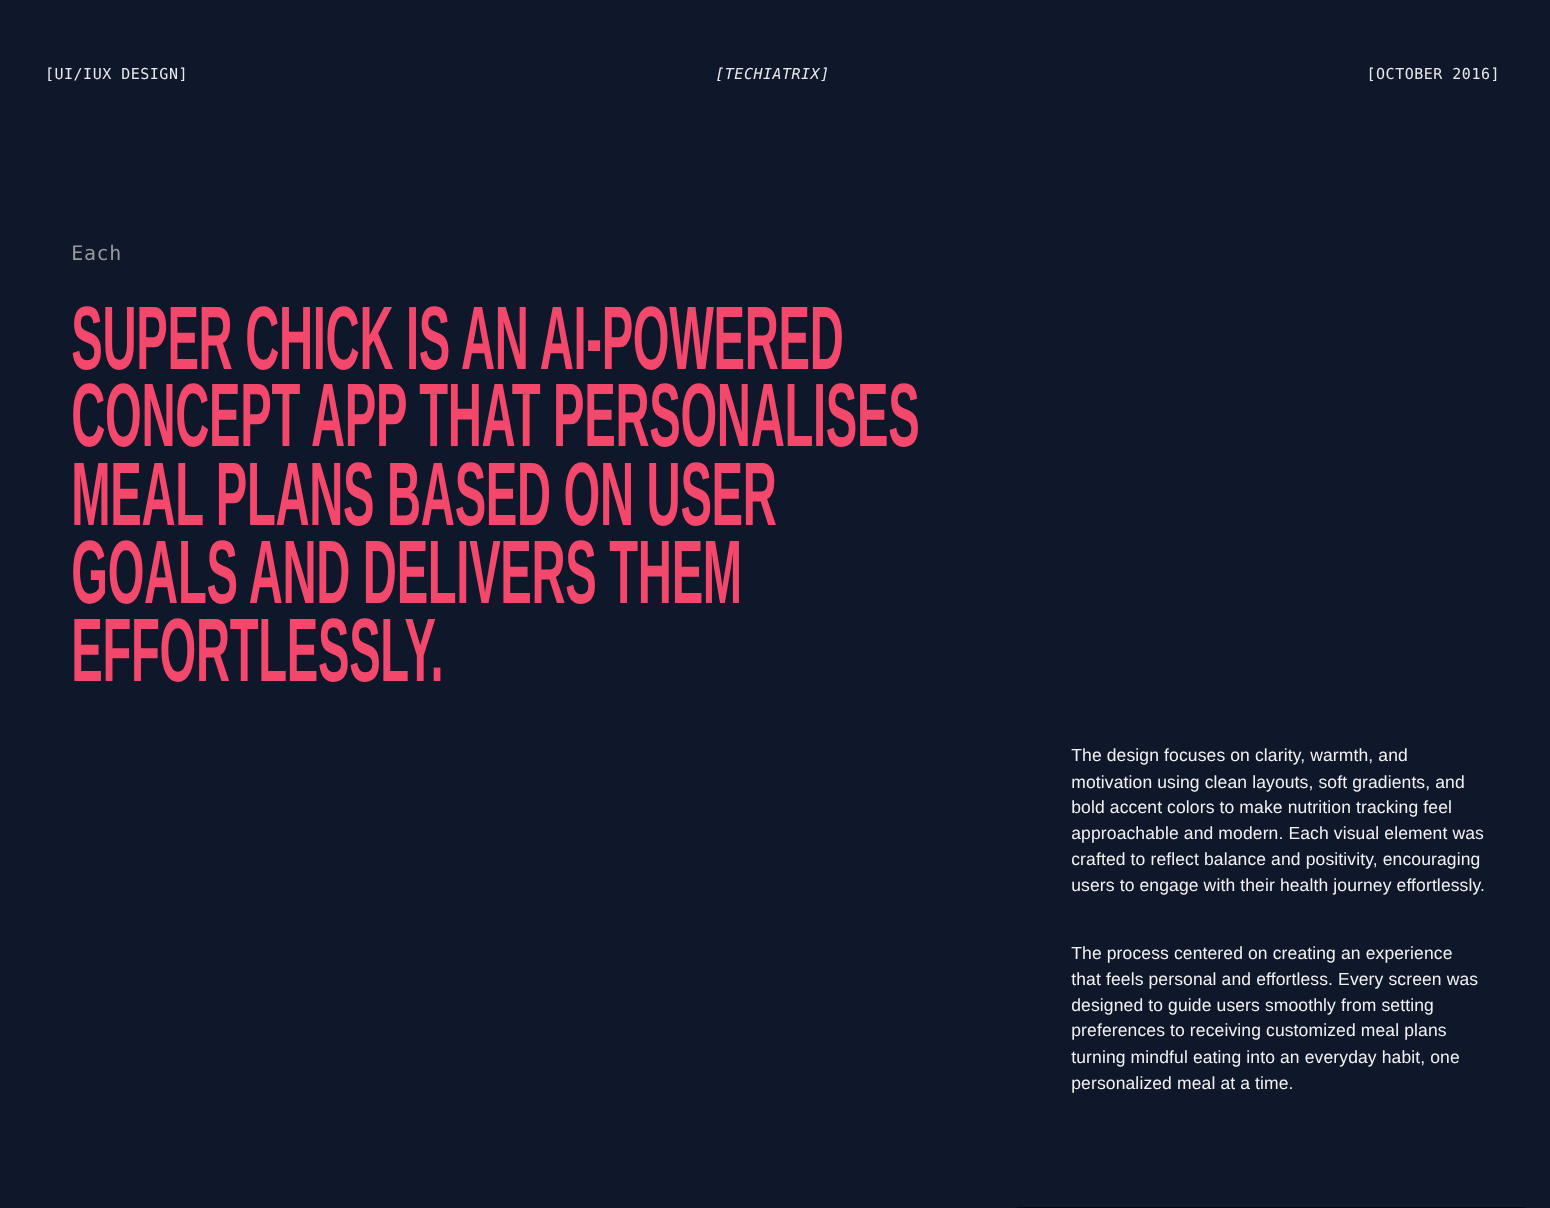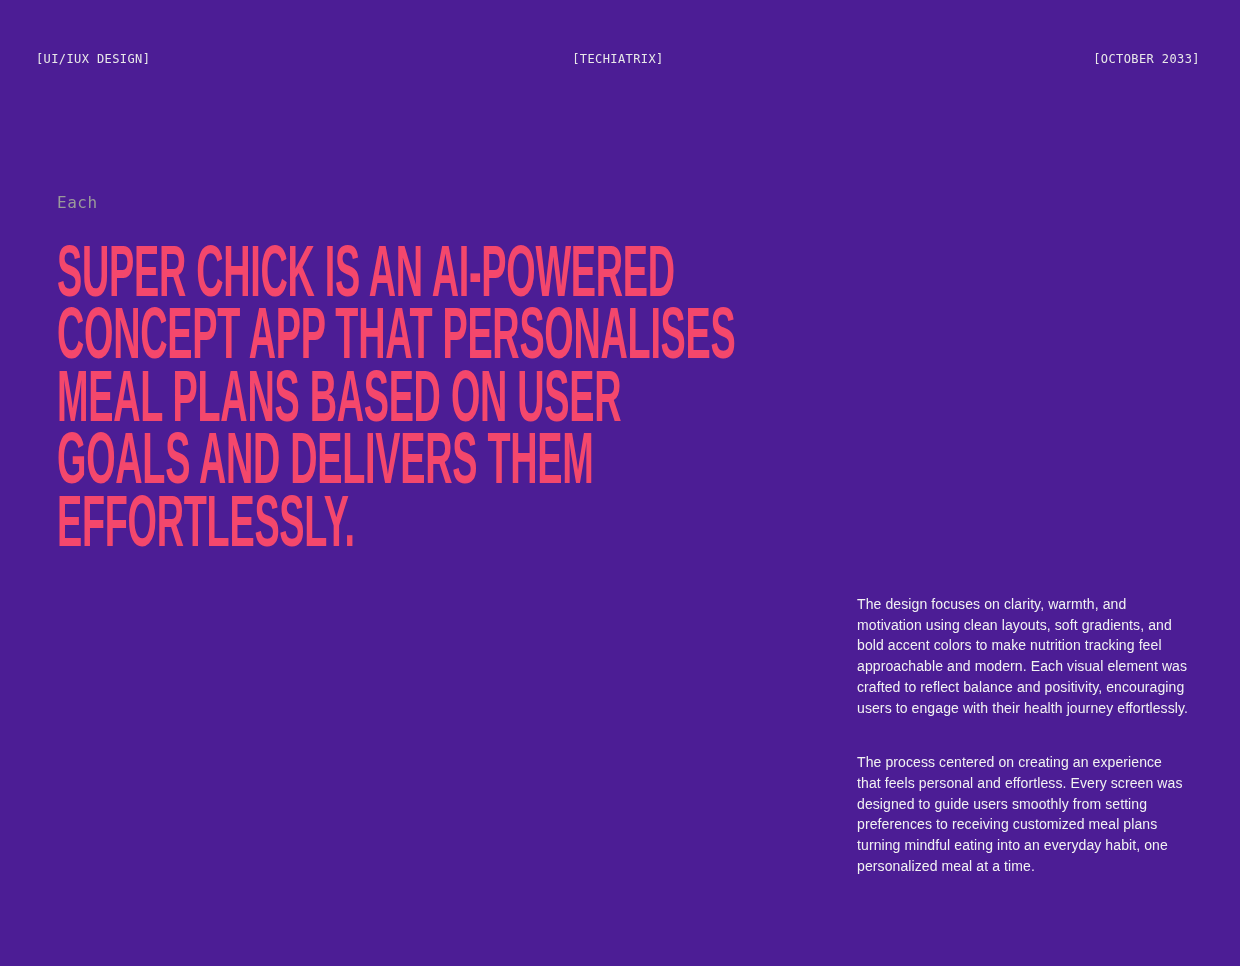--- a/index.html
+++ b/index.html
@@ -5,21 +5,21 @@
   html, body {
     margin: 0;
     padding: 0;
     background: #000;
     overflow: hidden;
   }
   .page {
     position: relative;
     width: 1240px;
     height: 966px;
-    background: #4c1d95;
+    background: #0f172a;
     overflow: hidden;
     font-family: "Liberation Sans", sans-serif;
   }
 
   
   .top-bar {
     position: absolute;
     top: 51px;
     left: 36px;
     right: 40px;
@@ -29,21 +29,21 @@
     position: absolute;
     top: 0;
     font-family: "DejaVu Sans Mono", monospace;
     font-size: 12px;
     line-height: 16px;
     letter-spacing: 0.4px;
     color: #e9e9e9;
     white-space: nowrap;
   }
   .top-bar .label-left   { left: 0; }
-  .top-bar .label-center { left: 50%; transform: translateX(-50%); }
+  .top-bar .label-center { left: 50%; transform: translateX(-50%); font-style: italic; }
   .top-bar .label-right  { right: 0; }
 
   
   .eyebrow {
     position: absolute;
     top: 193px;
     left: 57px;
     font-family: "DejaVu Sans Mono", monospace;
     font-size: 16px;
     line-height: 20px;
@@ -90,21 +90,21 @@
   }
 </style>
 </head>
 <body>
 
 <div class="page">
 
   <div class="top-bar">
     <span class="label label-left">[UI/IUX DESIGN]</span>
     <span class="label label-center">[TECHIATRIX]</span>
-    <span class="label label-right">[OCTOBER 2033]</span>
+    <span class="label label-right">[OCTOBER 2016]</span>
   </div>
 
   <div class="eyebrow">Each</div>
 
   <h1 class="headline" style="margin:0;">
     <div class="hl-line">SUPER CHICK IS AN AI-POWERED</div>
     <div class="hl-line">CONCEPT APP THAT PERSONALISES</div>
     <div class="hl-line">MEAL PLANS BASED ON USER</div>
     <div class="hl-line">GOALS AND DELIVERS THEM</div>
     <div class="hl-line">EFFORTLESSLY.</div>

